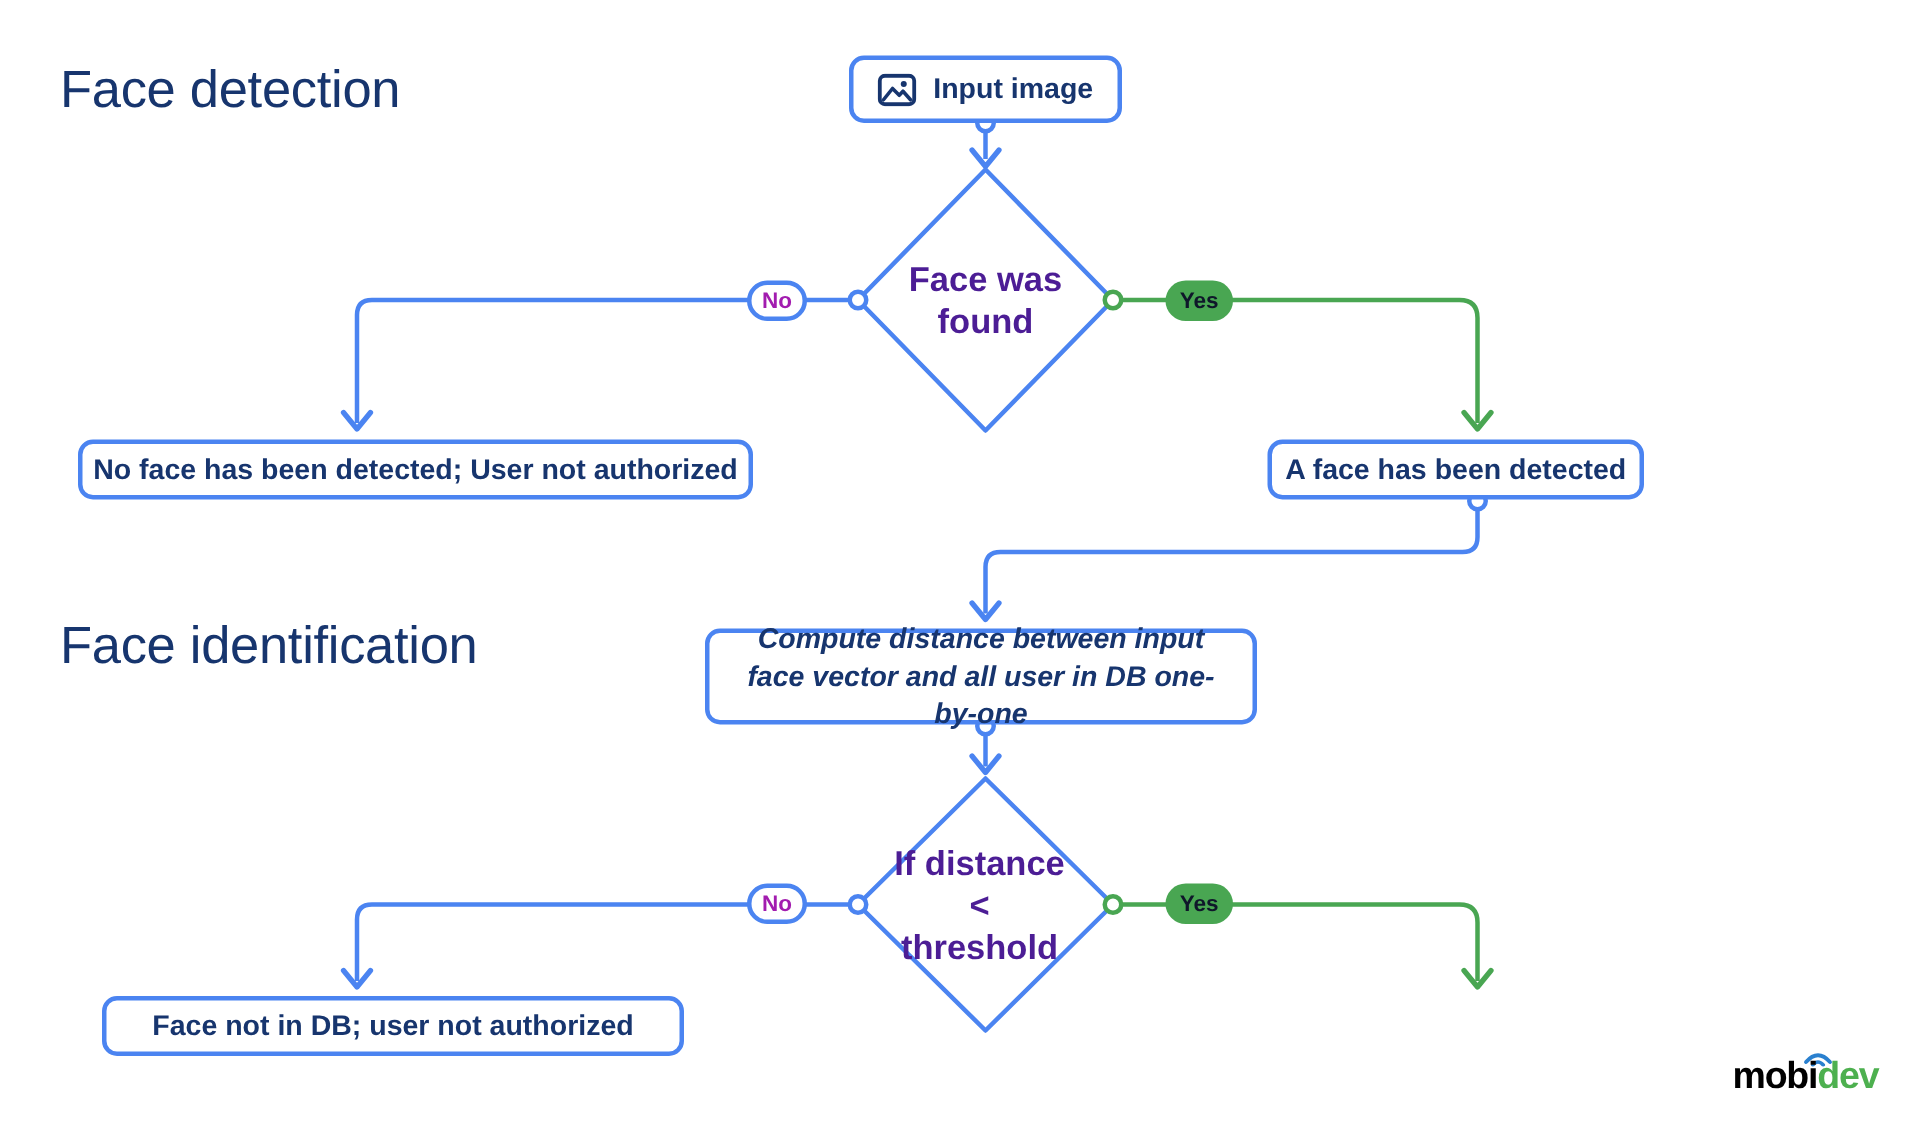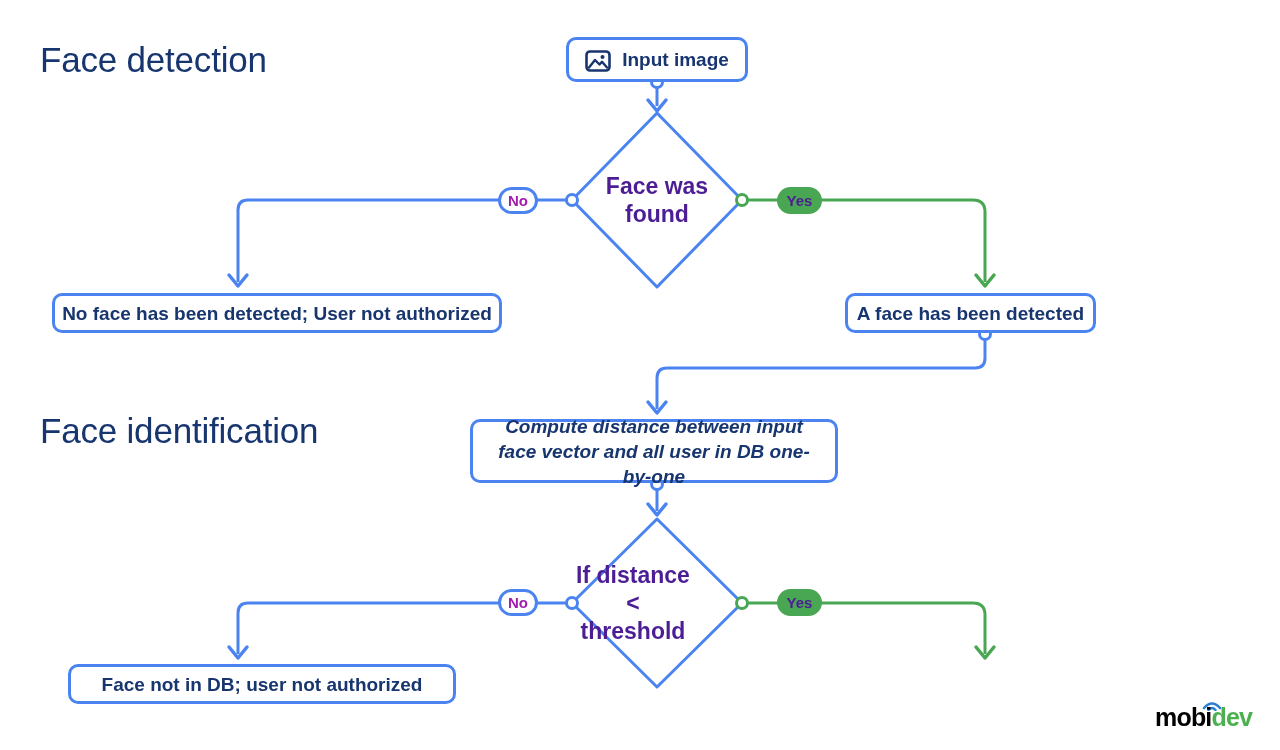--- a/index.html
+++ b/index.html
@@ -58,23 +58,23 @@
     font-weight: 700;
   }
   .pill.no {
     background: #ffffff;
     border: 3px solid #4b84f1;
     color: #a21caf;
   }
   .pill.yes {
     background: #49a652;
     border: none;
-    color: #4c1d95;
+    color: #0f172a;
   }
-  .input-node-content { display: flex; align-items: flex-end; gap: 11px; }
+  .input-node-content { display: flex; align-items: center; gap: 11px; }
 
   #logo {
     position: absolute;
     left: 1155px; top: 697px;
     width: 100px; height: 36px;
   }
   #logo .logo-text {
     position: absolute; left: 0; top: 8px;
     font-size: 25px; font-weight: 800; letter-spacing: -0.8px;
     line-height: 25px;
@@ -155,21 +155,21 @@
     <span>No face has been detected; User not authorized</span>
   </div>
   <div class="node" style="left:845px; top:293px; width:251px; height:40px;">
     <span>A face has been detected</span>
   </div>
 
   <div class="node" style="left:470px; top:419px; width:368px; height:64px; padding:0 14px;font-style:italic;">
     <span>Compute distance between input face vector and all user in DB one-by-one</span>
   </div>
 
-  <div class="diamond-label" style="left:548px; top:519px; width:170px; height:168px;">
+  <div class="diamond-label" style="left:568px; top:519px; width:170px; height:168px;">
     <span>If distance</span>
     <span>&lt;</span>
     <span>threshold</span>
   </div>
 
   <div class="pill no" style="left:498px; top:589px; width:40px;">
     <span>No</span>
   </div>
   <div class="pill yes" style="left:777px; top:589px; width:45px;">
     <span>Yes</span>

